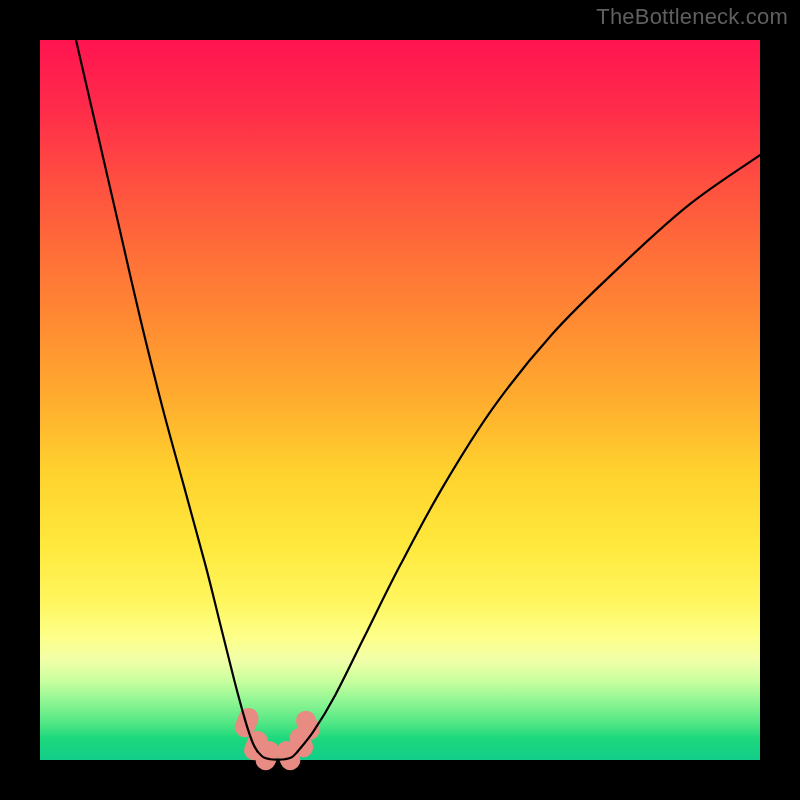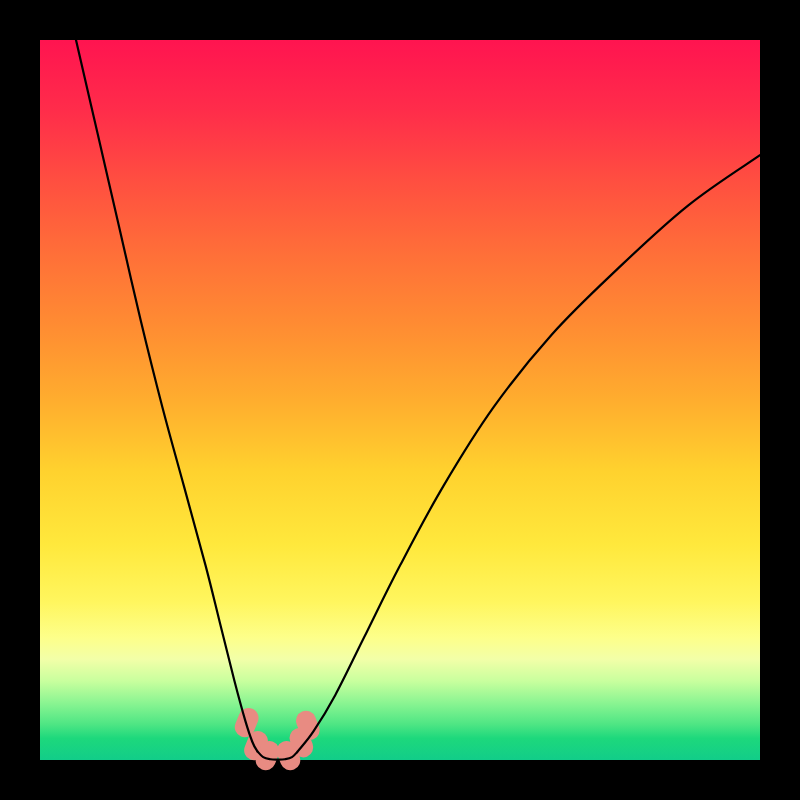--- a/index.html
+++ b/index.html
@@ -61,20 +61,21 @@
     top: 0;
     width: 720px;
     height: 720px;
     overflow: visible;
   }
 </style>
 </head>
 <body>
 
 <div class="frame">
+  <div class="watermark">TheBottleneck.com</div>
   <div class="plot">
     <svg class="curves" viewBox="0 0 720 720" preserveAspectRatio="none">
       <g id="blobs">
           <rect x="196.64" y="667.56" width="20.00" height="30.00" rx="10.00" ry="10.00" fill="#e88b82" transform="rotate(22 206.64 682.56)"></rect>
           <rect x="206.00" y="690.60" width="20.00" height="30.00" rx="10.00" ry="10.00" fill="#e88b82" transform="rotate(22 216 705.6)"></rect>
           <rect x="217.52" y="700.68" width="20.00" height="30.00" rx="10.00" ry="10.00" fill="#e88b82" transform="rotate(22 227.52 715.68)"></rect>
           <rect x="238.40" y="700.68" width="20.00" height="30.00" rx="10.00" ry="10.00" fill="#e88b82" transform="rotate(-22 248.39999999999998 715.68)"></rect>
           <rect x="251.36" y="687.72" width="20.00" height="30.00" rx="10.00" ry="10.00" fill="#e88b82" transform="rotate(-22 261.36 702.72)"></rect>
           <rect x="257.84" y="670.44" width="20.00" height="30.00" rx="10.00" ry="10.00" fill="#e88b82" transform="rotate(-22 267.84000000000003 685.44)"></rect>
         </g>

